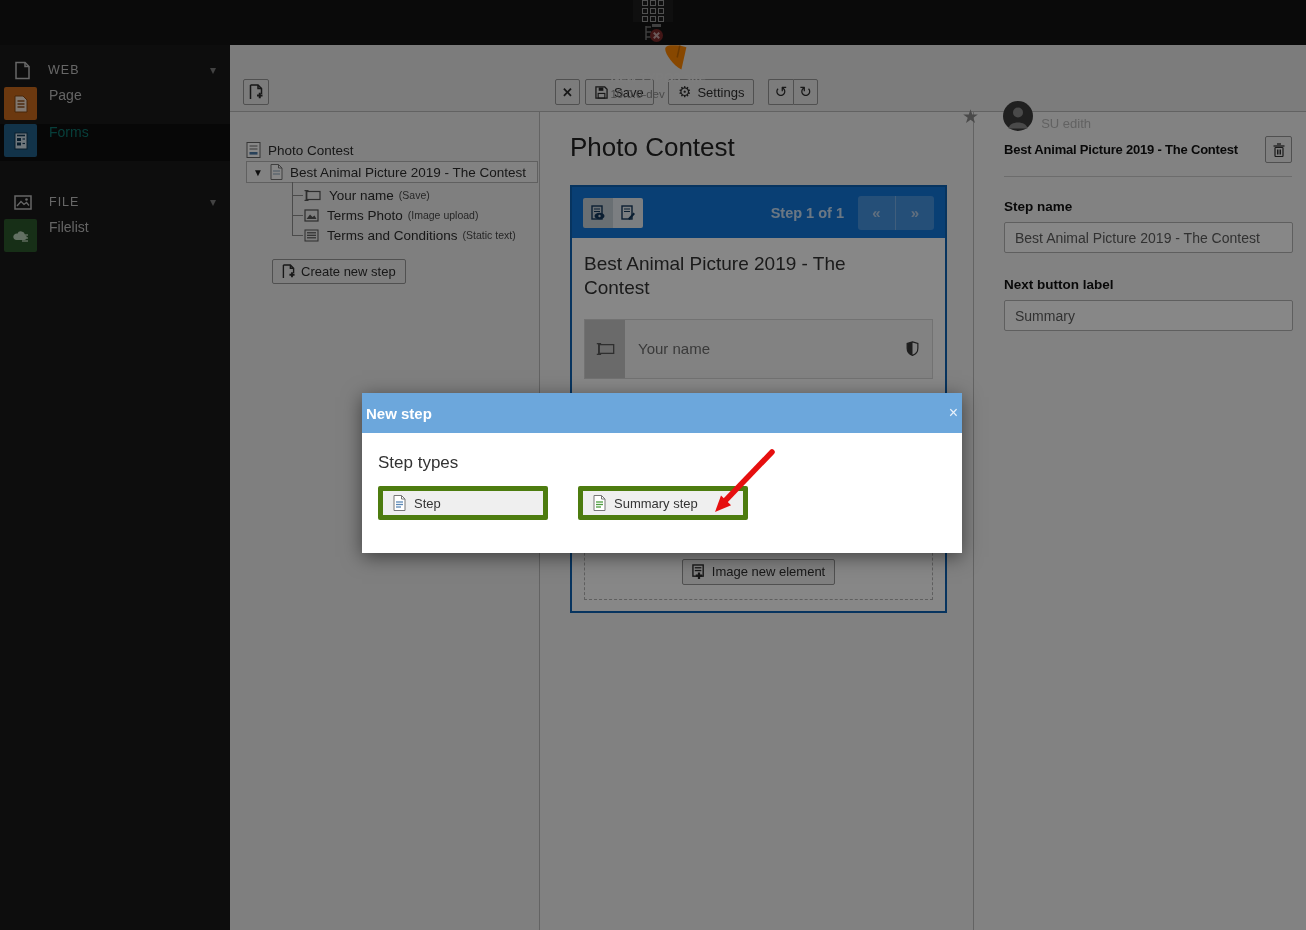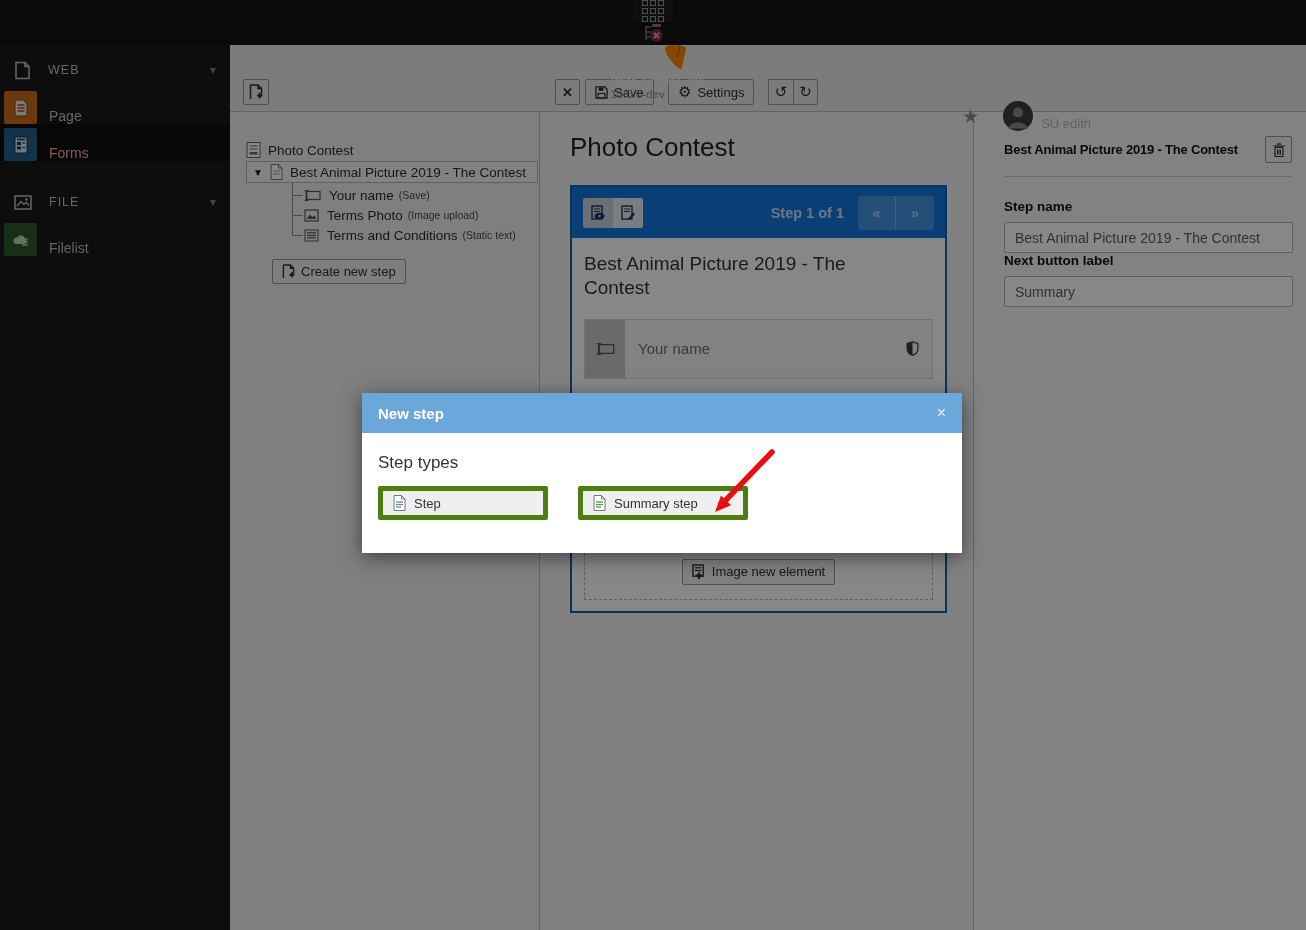--- a/index.html
+++ b/index.html
@@ -20,25 +20,25 @@
   .tb-right { margin-left:auto; display:flex; align-items:center; }
   .tb-star { color:#8d8d8d; font-size:19px; margin-right:24px; cursor:pointer; }
   .tb-user { display:flex; align-items:flex-end; gap:8px; margin-right:215px; cursor:pointer; }
   .tb-username { color:#b9b9b9; font-size:13px; }
 
   
   .modulemenu { position:absolute; left:0; top:45px; width:230px; height:885px; background:#191919; z-index:5; }
   .mm-sect-head { display:flex; align-items:center; height:34px; padding:0 14px; margin-top:8px; cursor:pointer; }
   .mm-sect-label { color:#c3c3c3; font-size:12.5px; letter-spacing:1px; margin-left:17px; }
   .mm-chev { margin-left:auto; color:#7d7d7d; font-size:12px; }
-  .mm-item { display:flex; align-items:flex-end; height:37px; padding-left:4px; cursor:pointer; }
+  .mm-item { display:flex; align-items:flex-start; height:37px; padding-left:4px; cursor:pointer; }
   .mm-item.active { background:#0e0e0e; }
   .mm-iconblock { width:33px; height:33px; border-radius:2px; display:flex; align-items:center; justify-content:center; }
   .mm-label { color:#bdbdbd; font-size:14px; margin-left:12px; }
-  .mm-item.active .mm-label { color:#fca5a5; }
+  .mm-item.active .mm-label { color:#0f766e; }
   .mm-gap { height:16px; }
 
   
   .docheader { position:absolute; left:230px; top:45px; width:1076px; height:67px; background:#eaeaea; border-bottom:1px solid #b9b9b9; z-index:4; }
   .btn { display:inline-flex; align-items:center; justify-content:center; gap:6px; border:1px solid #979797; border-radius:2px; background:transparent; font-size:13px; color:#2e2e2e; cursor:pointer; font-family:inherit; }
   .dh-newbtn  { position:absolute; left:13px;  top:34px; width:26px; height:26px; }
   .dh-close   { position:absolute; left:325px; top:34px; width:25px; height:26px; font-weight:bold; }
   .dh-save    { position:absolute; left:355px; top:34px; height:26px; padding:0 9px; }
   .dh-settings{ position:absolute; left:438px; top:34px; height:26px; padding:0 9px; }
   .dh-undogrp { position:absolute; left:538px; top:34px; height:26px; display:flex; }
@@ -83,28 +83,28 @@
   .el-shield { display:flex; align-items:center; padding-right:13px; }
   .dropzone { margin-top:20px; border:1px dashed #b4b4b4; padding:84px 0 14px 0; display:flex; justify-content:center; }
   .createel-btn { height:26px; padding:0 9px; background:#f2f2f2; }
 
   
   .inspector { position:absolute; left:973px; top:112px; width:333px; height:818px; background:#f6f6f6; border-left:1px solid #bcbcbc; padding:24px 14px 0 30px; z-index:3; }
   .insp-headrow { display:flex; align-items:center; }
   .insp-title { flex:1; font-size:13px; font-weight:bold; color:#111111; white-space:nowrap; letter-spacing:-0.2px; }
   .insp-trash { width:27px; height:27px; background:#f1f1f1; }
   .insp-hr { border:none; border-top:1px solid #cccccc; margin:13px 0 22px 0; }
-  .insp-group { }
+  .insp-group { margin-bottom:24px; }
   .insp-label { font-size:13.5px; font-weight:bold; color:#111111; margin-bottom:8px; }
   .insp-input { width:289px; height:31px; border:1px solid #b3b3b3; border-radius:2px; background:#ffffff; color:#5d5d5d; font-size:14px; padding:0 10px; font-family:inherit; }
 
   
   .backdrop { position:absolute; left:0; top:0; width:1306px; height:930px; background:rgba(0,0,0,0.47); z-index:40; }
   .modal { position:absolute; left:362px; top:393px; width:600px; height:160px; background:#ffffff; box-shadow:0 4px 18px rgba(0,0,0,0.5); z-index:50; }
-  .modal-head { height:40px; background:#6ca7dc; display:flex; align-items:center; padding:0 16px; }
+  .modal-head { height:40px; background:#6ca7dc; display:flex; align-items:center; padding:0 4px; }
   .modal-title { color:#ffffff; font-weight:bold; font-size:15px; }
   .modal-close { margin-left:auto; color:#eaf2fb; font-size:16px; cursor:pointer; }
   .modal-body { padding:20px 16px 0 16px; }
   .modal-sect { font-size:17px; color:#333333; margin-bottom:13px; }
   .stepbtn-row { display:flex; gap:30px; }
   .stepbtn { width:170px; height:34px; border:5px solid #4d7c0f; border-radius:2px; background:#efefef; display:flex; align-items:center; padding-left:10px; gap:8px; font-size:13px; color:#333333; cursor:pointer; }
   .arrowlayer { position:absolute; left:640px; top:440px; z-index:60; pointer-events:none; }
 
   svg { display:block; }
 </style>

